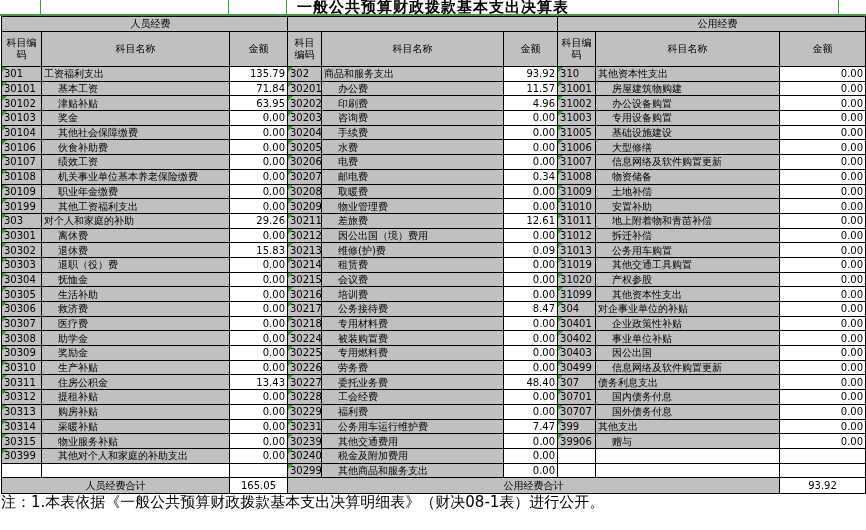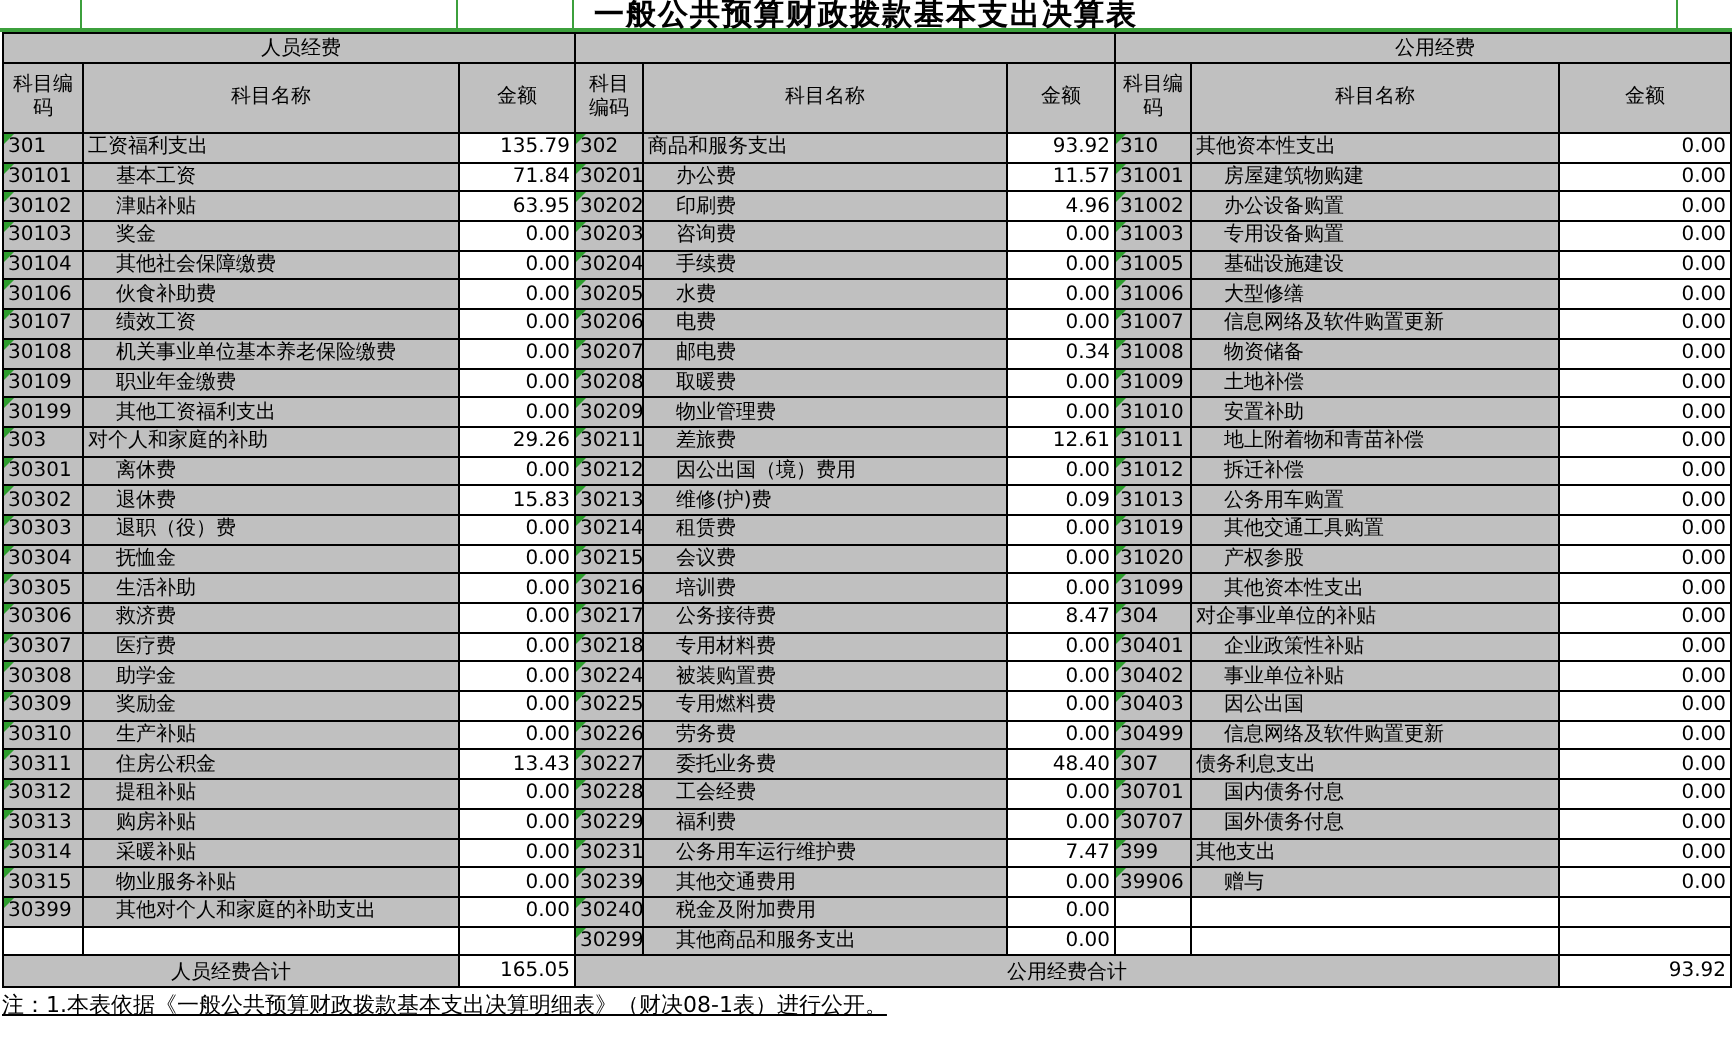--- a/index.html
+++ b/index.html
@@ -31,22 +31,22 @@
   tbody td{ font-size:10px; line-height:13px; }
   .code-cell{ background:var(--gray); position:relative; padding-left:3px; }
   .name-cell{ background:var(--gray); padding-left:4px; }
   .name-cell.ind{ padding-left:16px; }
   .amt-cell{ background:#fff; text-align:right; padding-right:3px; }
   td.blank{ background:#fff; }
   .tri{ position:absolute; top:0; left:0; width:0; height:0;
     border-top:5px solid var(--tri); border-right:5px solid transparent; }
   tfoot td{ font-size:10px; height:16px; }
   .total-label{ background:var(--gray); text-align:center; }
-  .total-amt{ background:#fff; text-align:right; padding-right:3px; }
-  .note-row{ font-size:11px; line-height:13px; padding:2px 1px 0 1px;text-decoration:underline; }
+  .total-amt{ background:#fff; text-align:center; padding-right:3px; }
+  .note-row{ font-size:15px; line-height:13px; padding:2px 1px 0 1px; }
 </style>
 </head>
 <body>
 
 <div class="sheet" style="--green: #3CA03C; --lightgreen: #E6F1DC; --gray: #C0C0C0; --tri: #2E9E2E;">
 
   <div class="title-row">
     <span class="vline" style="left:40px"></span>
     <span class="vline" style="left:228px"></span>
     <span class="vline" style="left:286px"></span>

